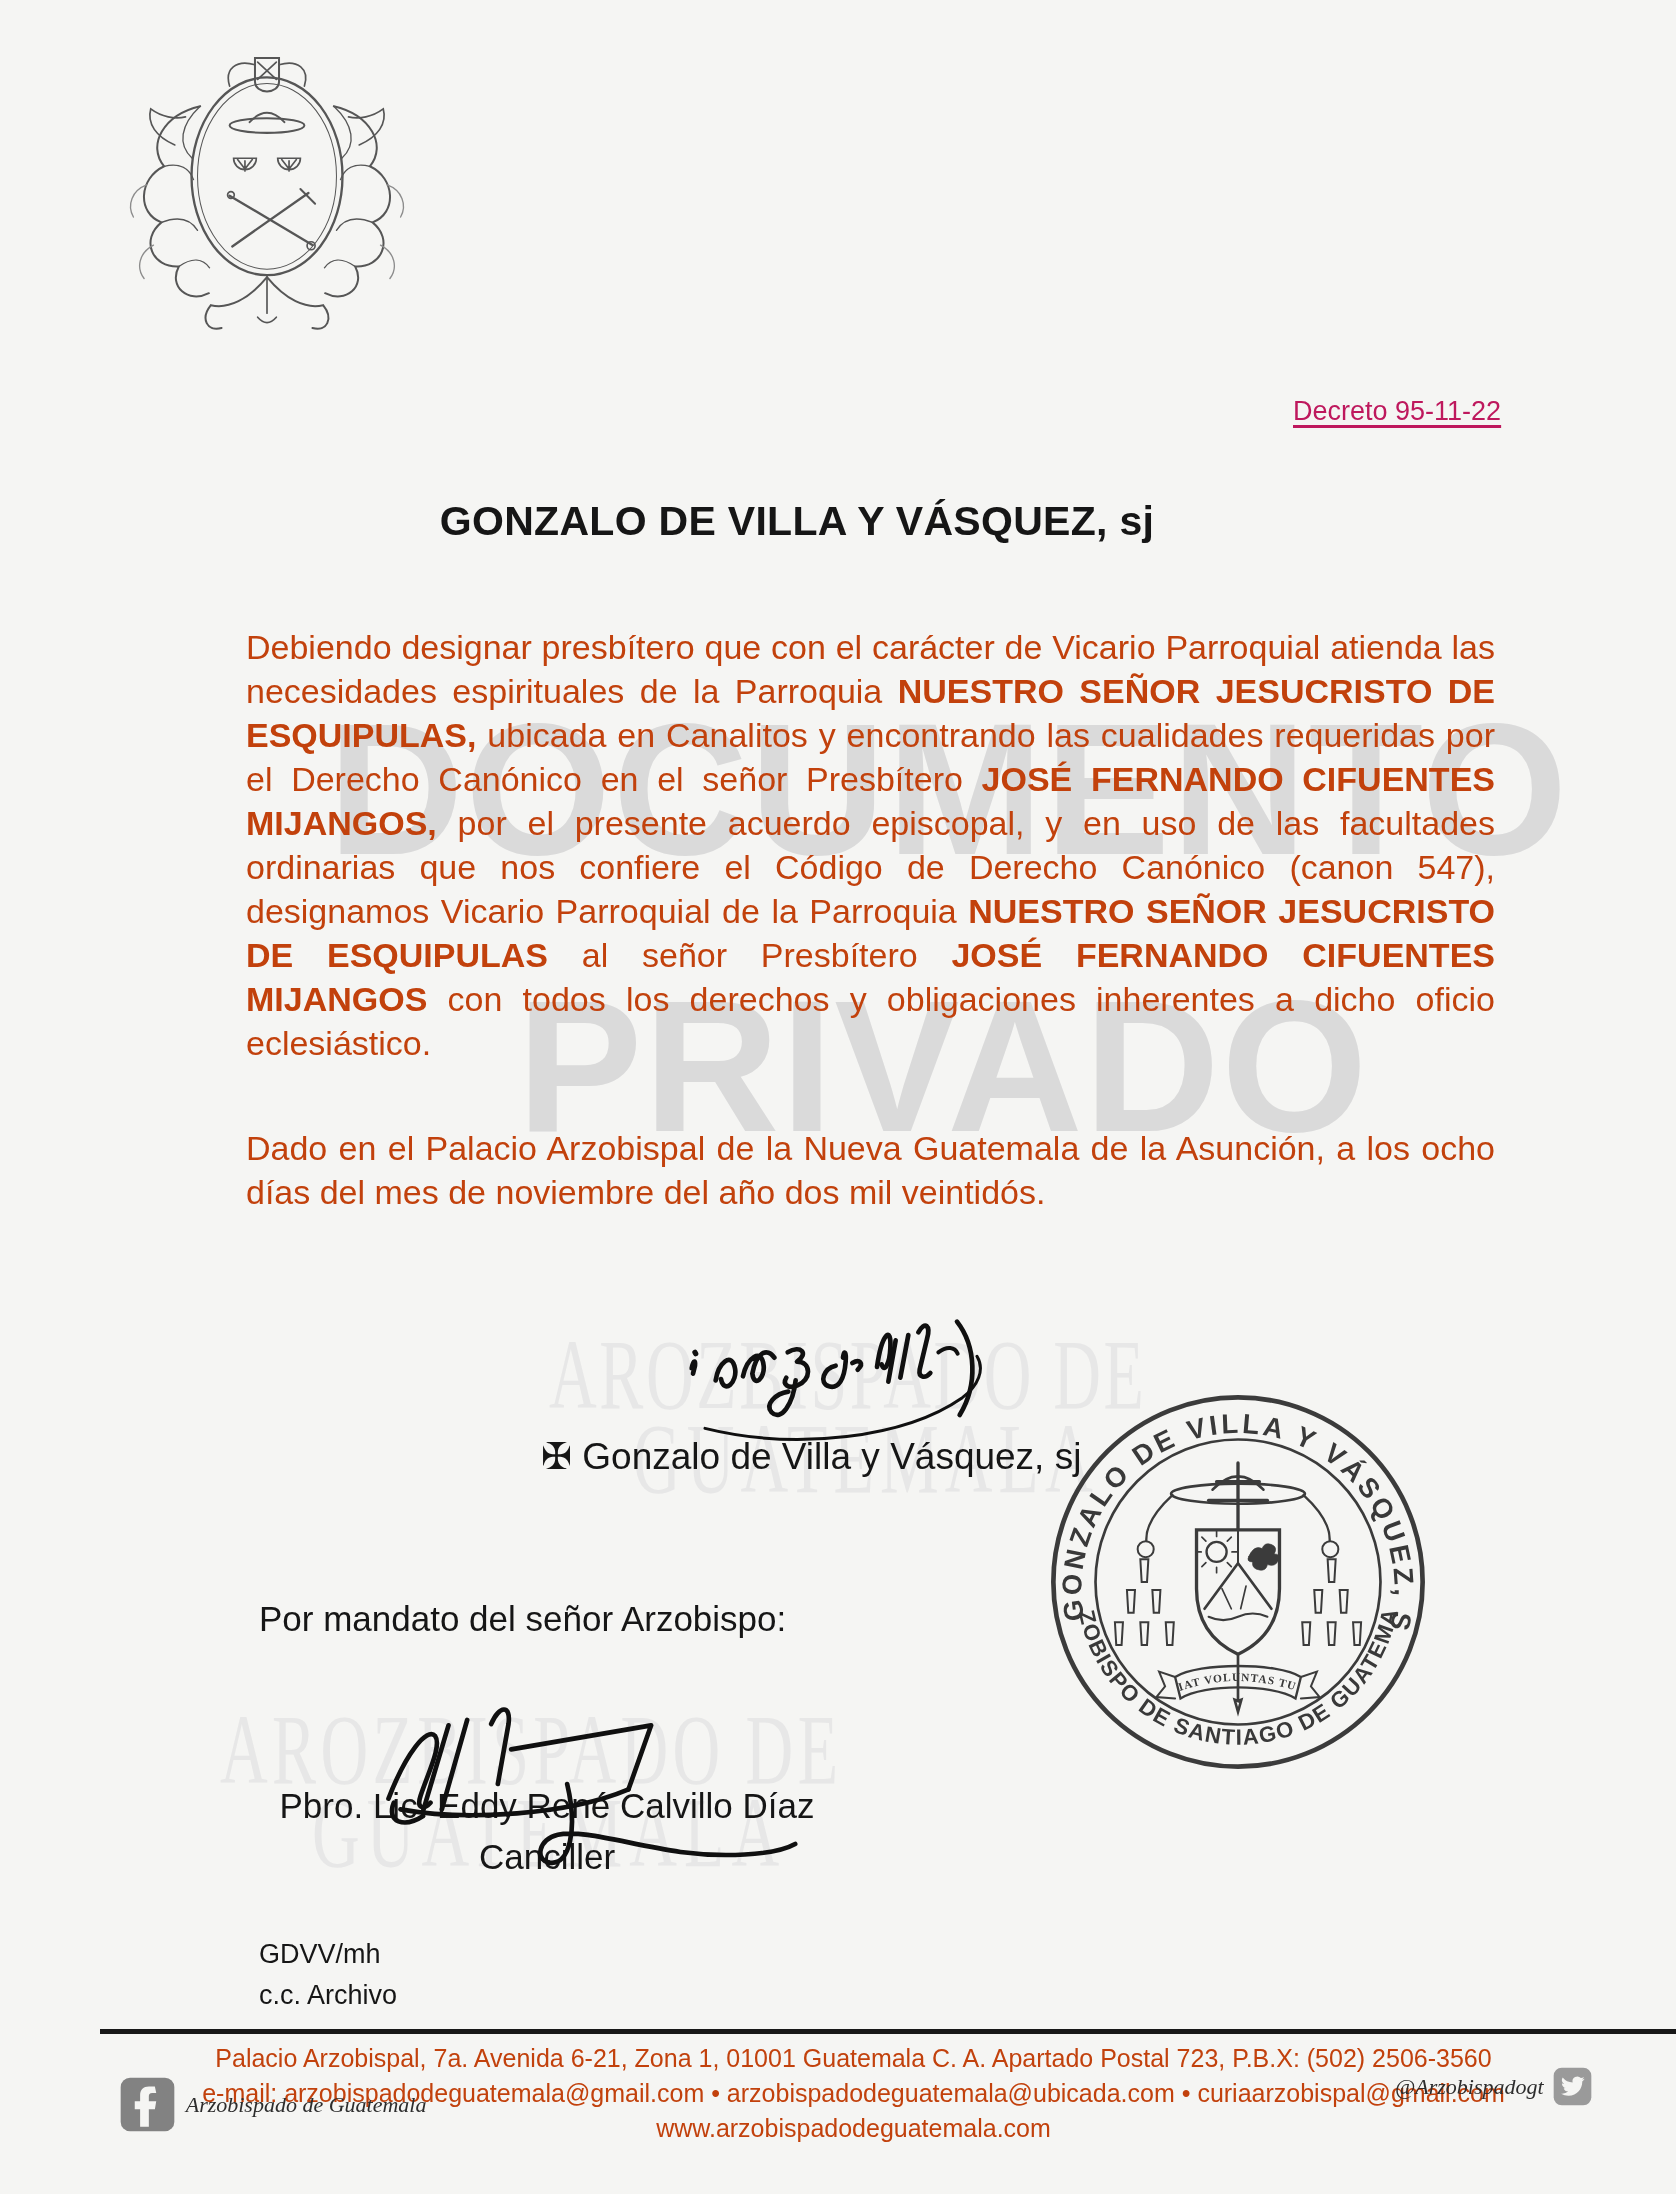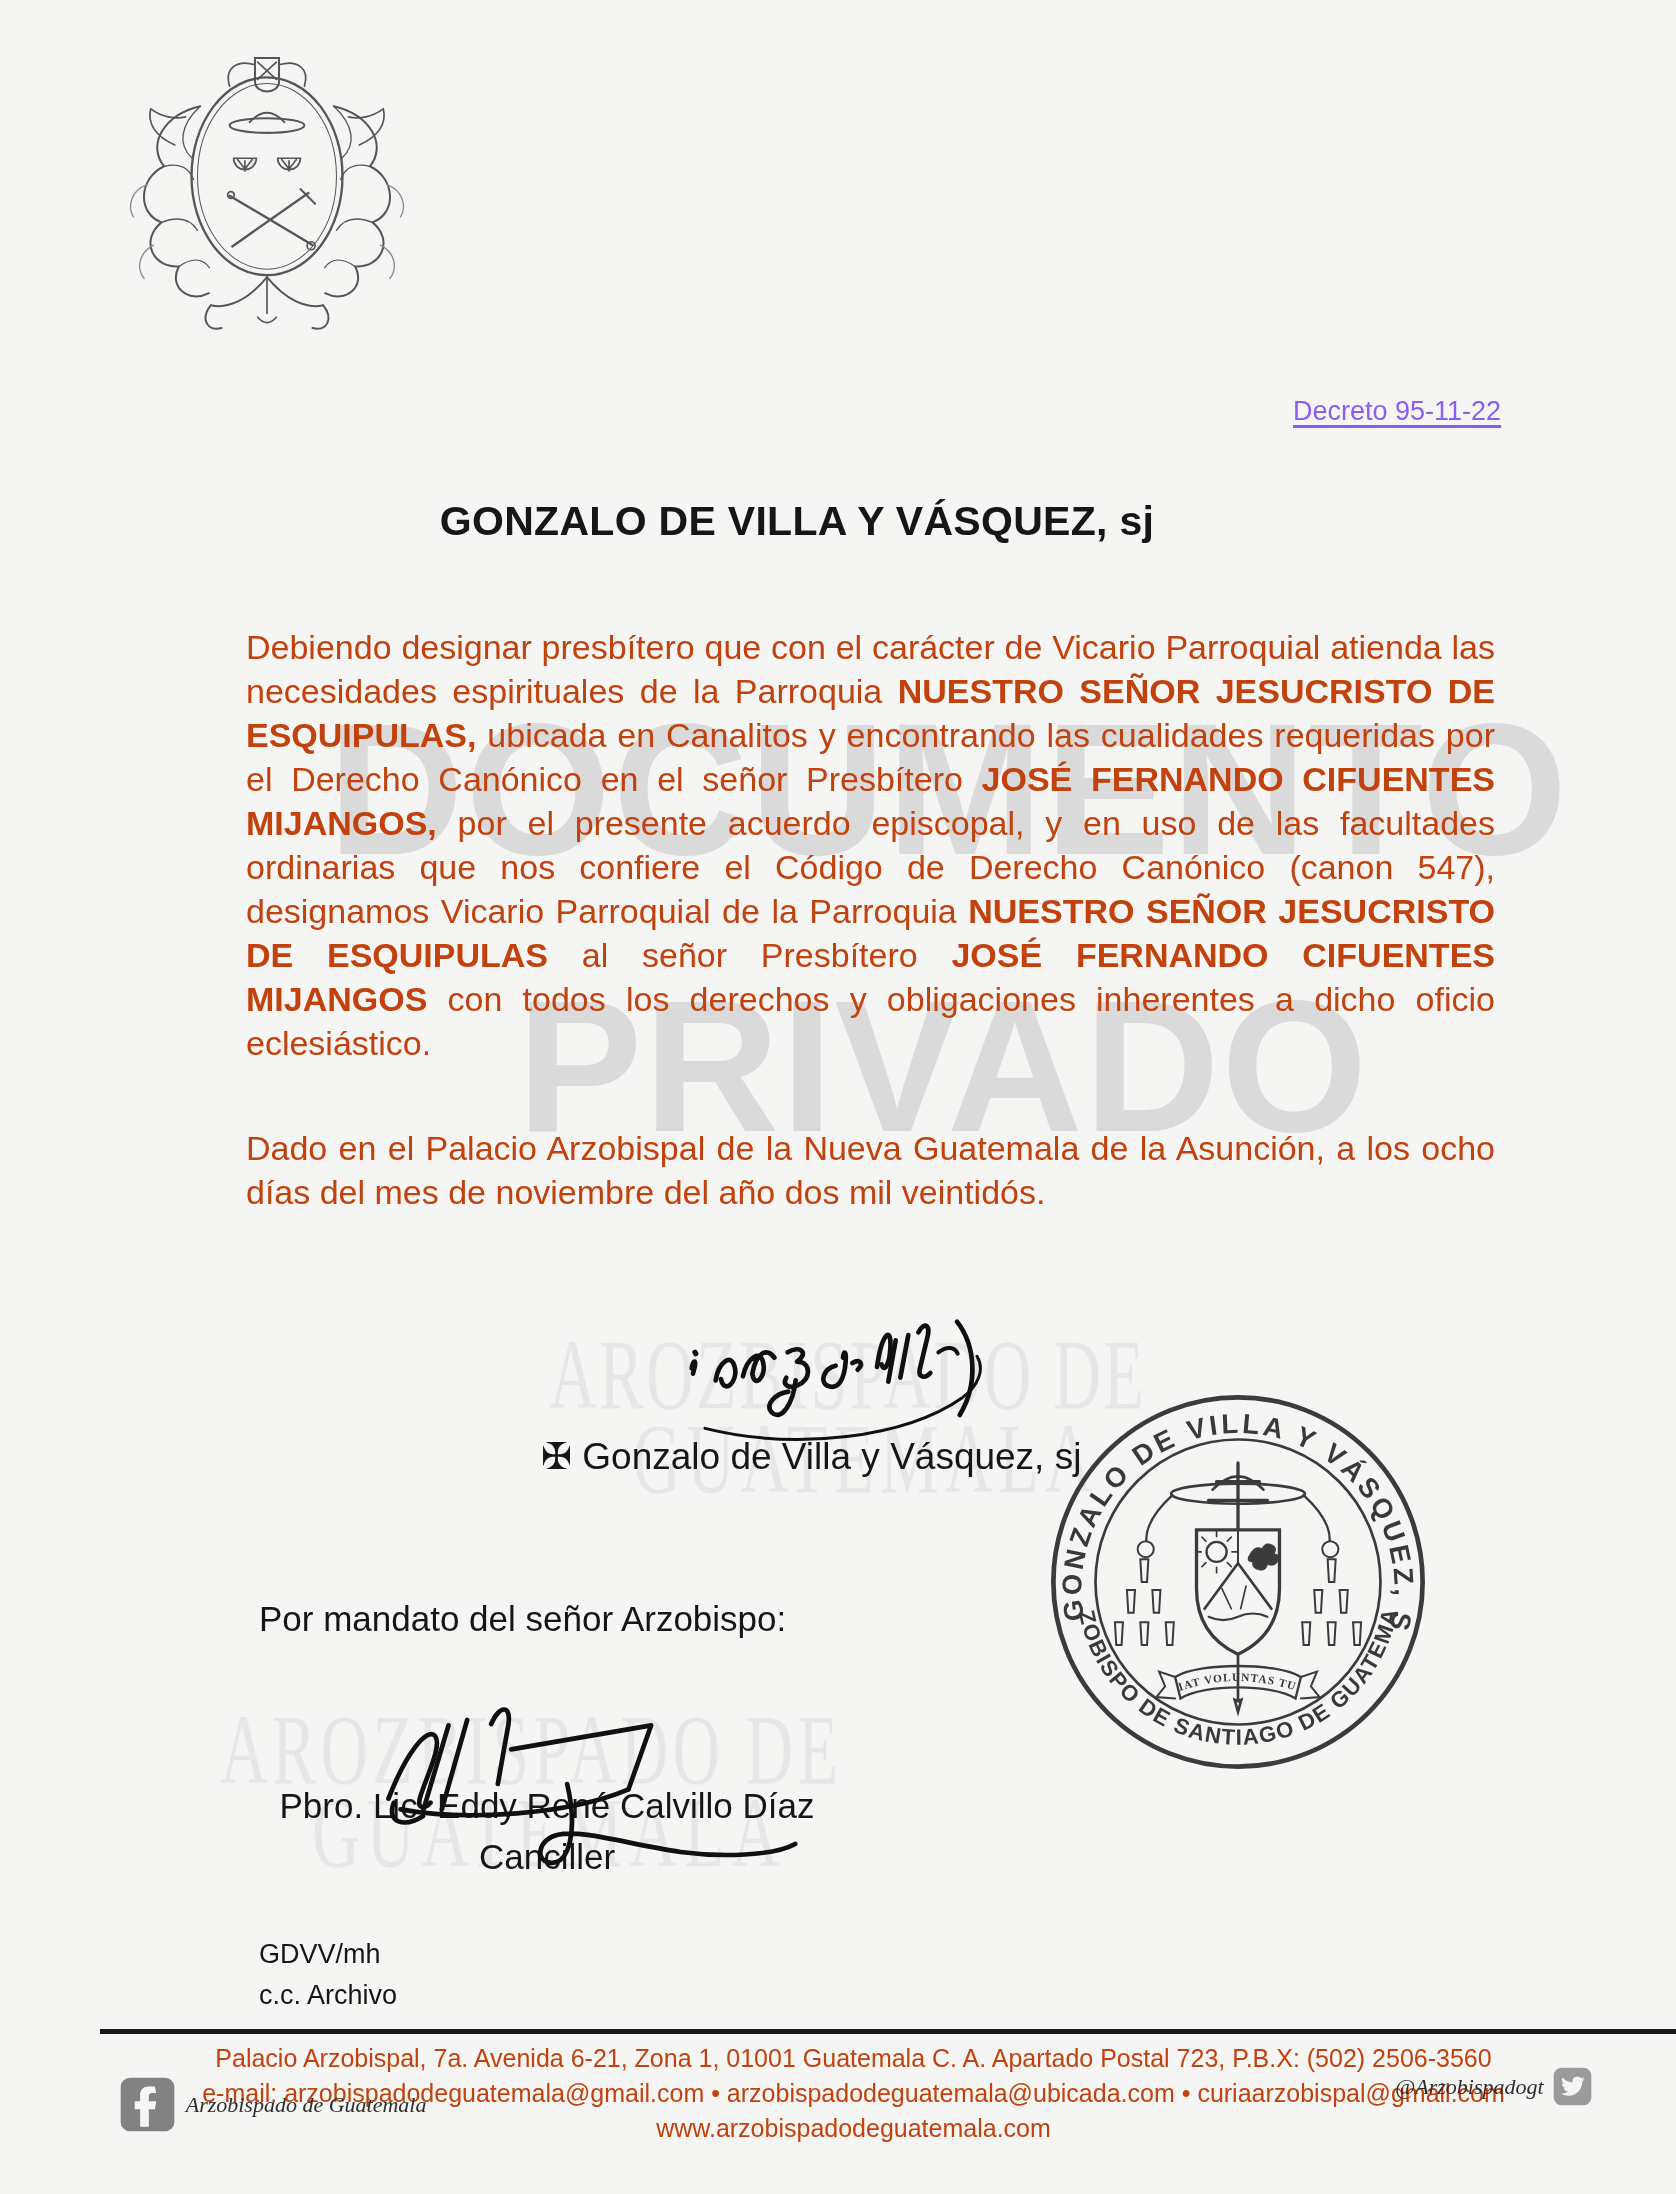--- a/index.html
+++ b/index.html
@@ -3,21 +3,21 @@
 <meta charset="utf-8">
 <style>
   html,body{margin:0;padding:0;background:#e9e9e7;}
   .page{position:relative;width:1676px;height:2194px;background:#f5f5f3;
         font-family:"Liberation Sans",sans-serif;color:#161616;overflow:hidden;}
 
   
   .coat{position:absolute;left:100px;top:44px;width:334px;height:302px;z-index:2;}
   .org-name{position:absolute;left:57px;top:360px;width:420px;text-align:center;
             font-size:25px;line-height:32px;color:#2e2e2e;letter-spacing:0.3px;z-index:2;}
-  .decree{position:absolute;left:1293px;top:396px;font-size:27px;color:#8b5cf6;
+  .decree{position:absolute;left:1293px;top:396px;font-size:27px;color:#be185d;
           text-decoration:underline;text-underline-offset:4.7px;text-decoration-thickness:2.7px;z-index:2;}
 
   
   .heading{position:absolute;left:230px;top:498px;width:1134px;text-align:center;z-index:2;}
   .heading .name{font-size:41px;font-weight:bold;letter-spacing:0.3px;}
   .heading .role{font-size:35px;margin-top:8px;}
 
   
   .bodytext{position:absolute;left:246px;top:625px;width:1249px;font-size:34px;
             line-height:44px;text-align:justify;color:#c2410c;z-index:2;}

